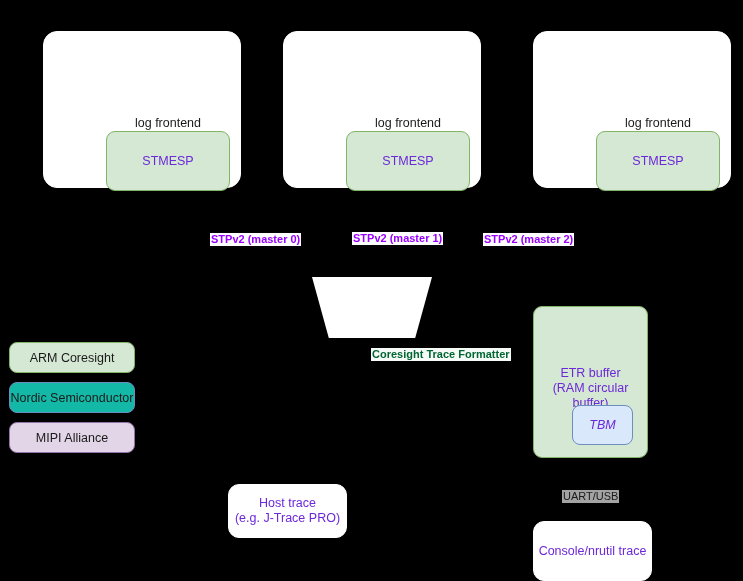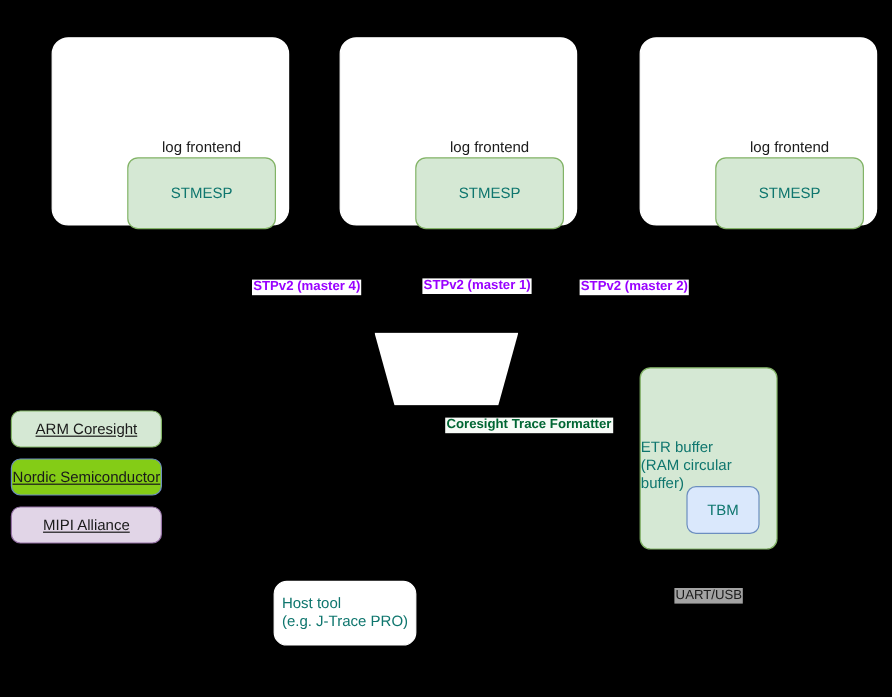--- a/index.html
+++ b/index.html
@@ -19,22 +19,22 @@
     overflow: hidden;
   }
 
   
   .node {
     position: absolute;
     box-sizing: border-box;
     display: flex;
     align-items: center;
     justify-content: center;
-    text-align: left;
-    color: #0f766e;
+    text-align: center;
+    color: #6d28d9;
     line-height: 1.18;
     white-space: pre-line;
   }
 
   
   .core-box {
     background: #ffffff;
     border: 1px solid #ffffff;
     border-radius: 14px;
   }
@@ -107,59 +107,59 @@
   .legend-item {
     position: absolute;
     box-sizing: border-box;
     display: flex;
     align-items: center;
     justify-content: center;
     font-size: 12.5px;
     color: #1a1a1a;
     border-radius: 8px;
     white-space: nowrap;
-    text-decoration: underline;
   }
 </style>
 </head>
 <body>
 
 <div id="canvas">
 
   <div class="node core-box" style="left:43px; top:31px; width:198px; height:157px;"></div>
   <div class="caption" style="left:106px; top:116px; width:124px;">log frontend</div>
   <div class="node green-box" style="left:106px; top:131px; width:124px; height:60px;">STMESP</div>
 
   <div class="node core-box" style="left:283px; top:31px; width:198px; height:157px;"></div>
   <div class="caption" style="left:346px; top:116px; width:124px;">log frontend</div>
   <div class="node green-box" style="left:346px; top:131px; width:124px; height:60px;">STMESP</div>
 
   <div class="node core-box" style="left:533px; top:31px; width:198px; height:157px;"></div>
   <div class="caption" style="left:596px; top:116px; width:124px;">log frontend</div>
   <div class="node green-box" style="left:596px; top:131px; width:124px; height:60px;">STMESP</div>
 
-  <div class="edge-label label-stp" style="left:210px; top:233px;">STPv2 (master 4)</div>
+  <div class="edge-label label-stp" style="left:210px; top:233px;">STPv2 (master 0)</div>
   <div class="edge-label label-stp" style="left:352px; top:232px;">STPv2 (master 1)</div>
   <div class="edge-label label-stp" style="left:483px; top:233px;">STPv2 (master 2)</div>
 
   <div class="funnel" style="left:312px; top:277px; width:120px; height:61px;
               clip-path: polygon(0% 0%, 100% 0%, 86% 100%, 14% 100%);"></div>
   <div class="edge-label label-formatter" style="left:371px; top:348px;">Coresight Trace Formatter</div>
 
   <div class="node green-box" style="left:533px; top:306px; width:115px; height:152px; align-items:flex-start; padding-top:59px;">ETR buffer
 (RAM circular buffer)</div>
-  <div class="node blue-box" style="left:572px; top:405px; width:61px; height:40px;">TBM</div>
+  <div class="node blue-box" style="left:572px; top:405px; width:61px; height:40px;font-style:italic;">TBM</div>
 
 
-  <div class="node white-box" style="left:228px; top:484px; width:119px; height:54px;">Host tool
+  <div class="node white-box" style="left:228px; top:484px; width:119px; height:54px;">Host trace
 (e.g. J-Trace PRO)</div>
 
   <div class="edge-label label-uart" style="left:562px; top:490px;">UART/USB</div>
 
+  <div class="node white-box" style="left:533px; top:521px; width:119px; height:60px;">Console/nrutil trace</div>
 
   <div class="legend-item" style="left:9px; top:342px; width:126px; height:31px;
               background:#d5e8d4; border:1px solid #82b366;">ARM Coresight</div>
   <div class="legend-item" style="left:9px; top:382px; width:126px; height:31px;
-              background:#84cc16; border:1px solid #6c8ebf;">Nordic Semiconductor</div>
+              background:#14b8a6; border:1px solid #6c8ebf;">Nordic Semiconductor</div>
   <div class="legend-item" style="left:9px; top:422px; width:126px; height:31px;
               background:#e1d5e7; border:1px solid #9673a6;">MIPI Alliance</div>
 
 </div>
 
 </body></html>

